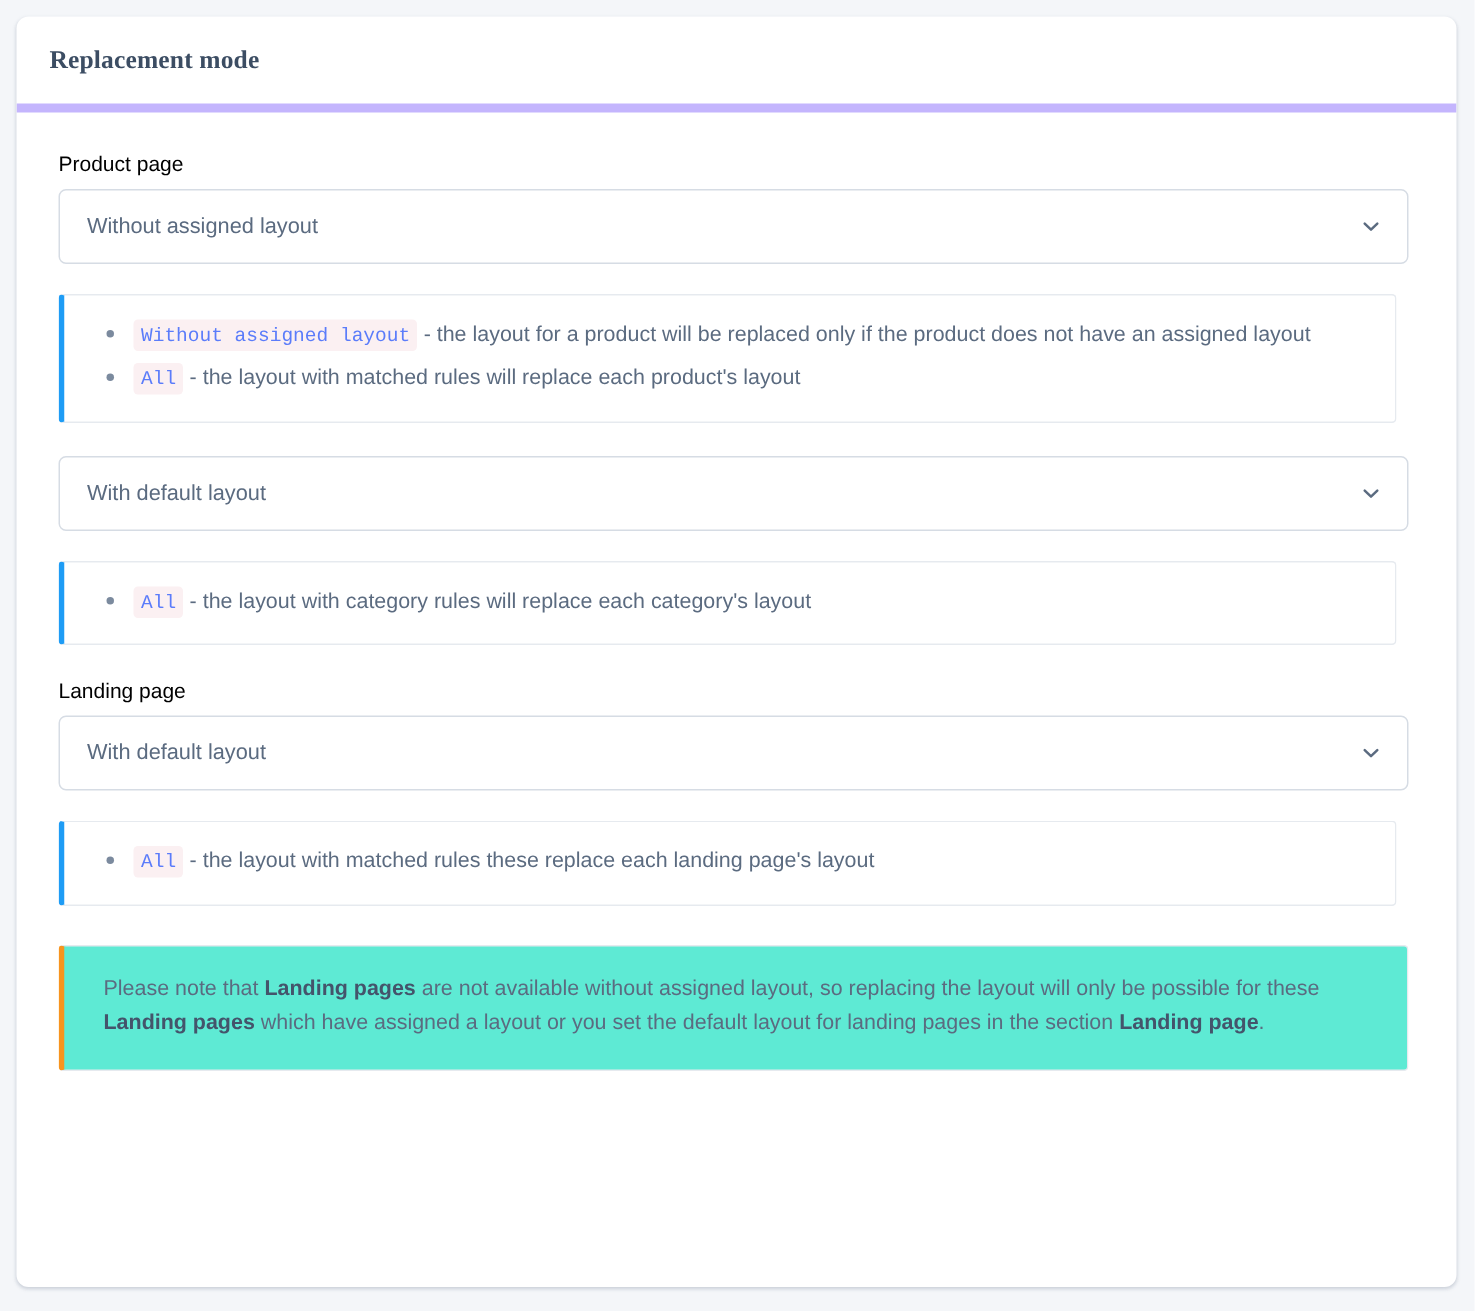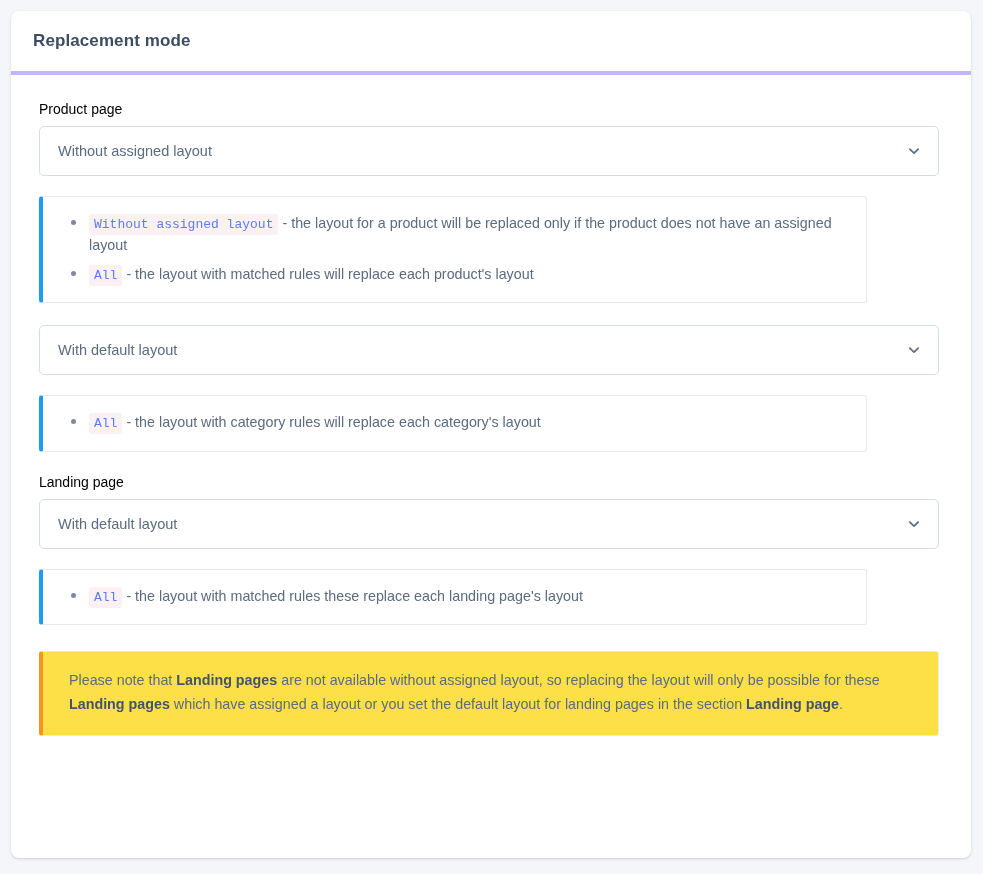--- a/index.html
+++ b/index.html
@@ -23,25 +23,26 @@
     height: 847px;
     background: #ffffff;
     border-radius: 8px;
     box-shadow: 0 1px 3px rgba(50, 70, 100, 0.14), 0 1px 2px rgba(50, 70, 100, 0.08);
     box-sizing: border-box;
     overflow: hidden;
   }
 
   .card-header {
     height: 64px;
-    border-bottom: 4px solid #c4b5fd;
+    border-bottom: 6px solid #c4b5fd;
     display: flex;
     align-items: center;
     padding: 0 22px;
     box-sizing: border-box;
+    font-family: Liberation Serif, serif;
   }
 
   .card-title {
     font-size: 17px;
     font-weight: bold;
     color: #3c4d63;
     letter-spacing: 0.1px;
   }
 
   .card-body {
@@ -84,21 +85,21 @@
     right: 17px;
     top: 50%;
     transform: translateY(-50%);
     width: 14px;
     height: 14px;
     display: block;
   }
   .chevron svg { display: block; }
 
   .info-box {
-    width: 828px;
+    width: 892px;
     margin-top: 20px;
     margin-bottom: 22px;
     border: 1px solid #e6eaef;
     border-left: 4px solid #1e9cf5;
     border-radius: 3px;
     box-sizing: border-box;
     background: #ffffff;
     padding: 12px 0 13px 0;
   }
 
@@ -137,21 +138,21 @@
   }
 
   .warn-box {
     width: 900px;
     margin-top: 26px;
     margin-bottom: 24px;
     border: 1px solid #e6eaef;
     border-left: 4px solid #f7941e;
     border-radius: 3px;
     box-sizing: border-box;
-    background: #fde047;
+    background: #5eead4;
     padding: 17px 26px 19px 26px;
   }
 
   .warn-text {
     font-size: 14.3px;
     color: #5b6b80;
     line-height: 1.62;
     margin: 0;
   }
 

